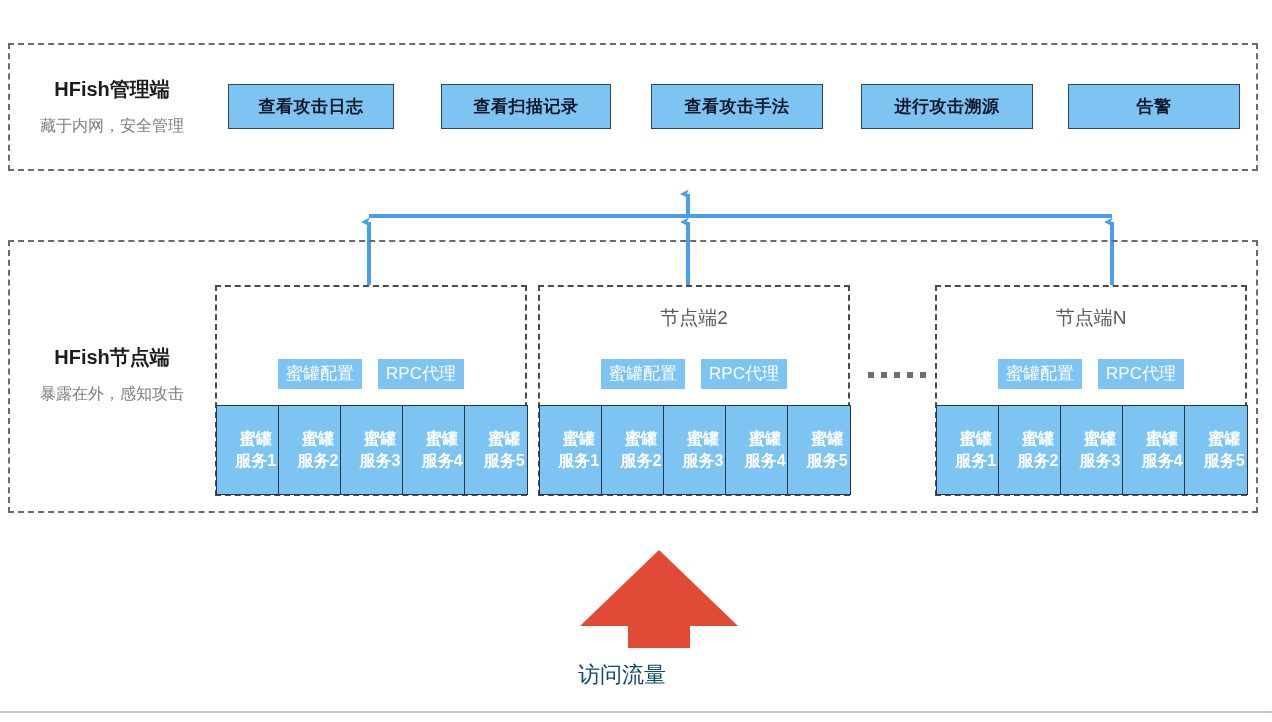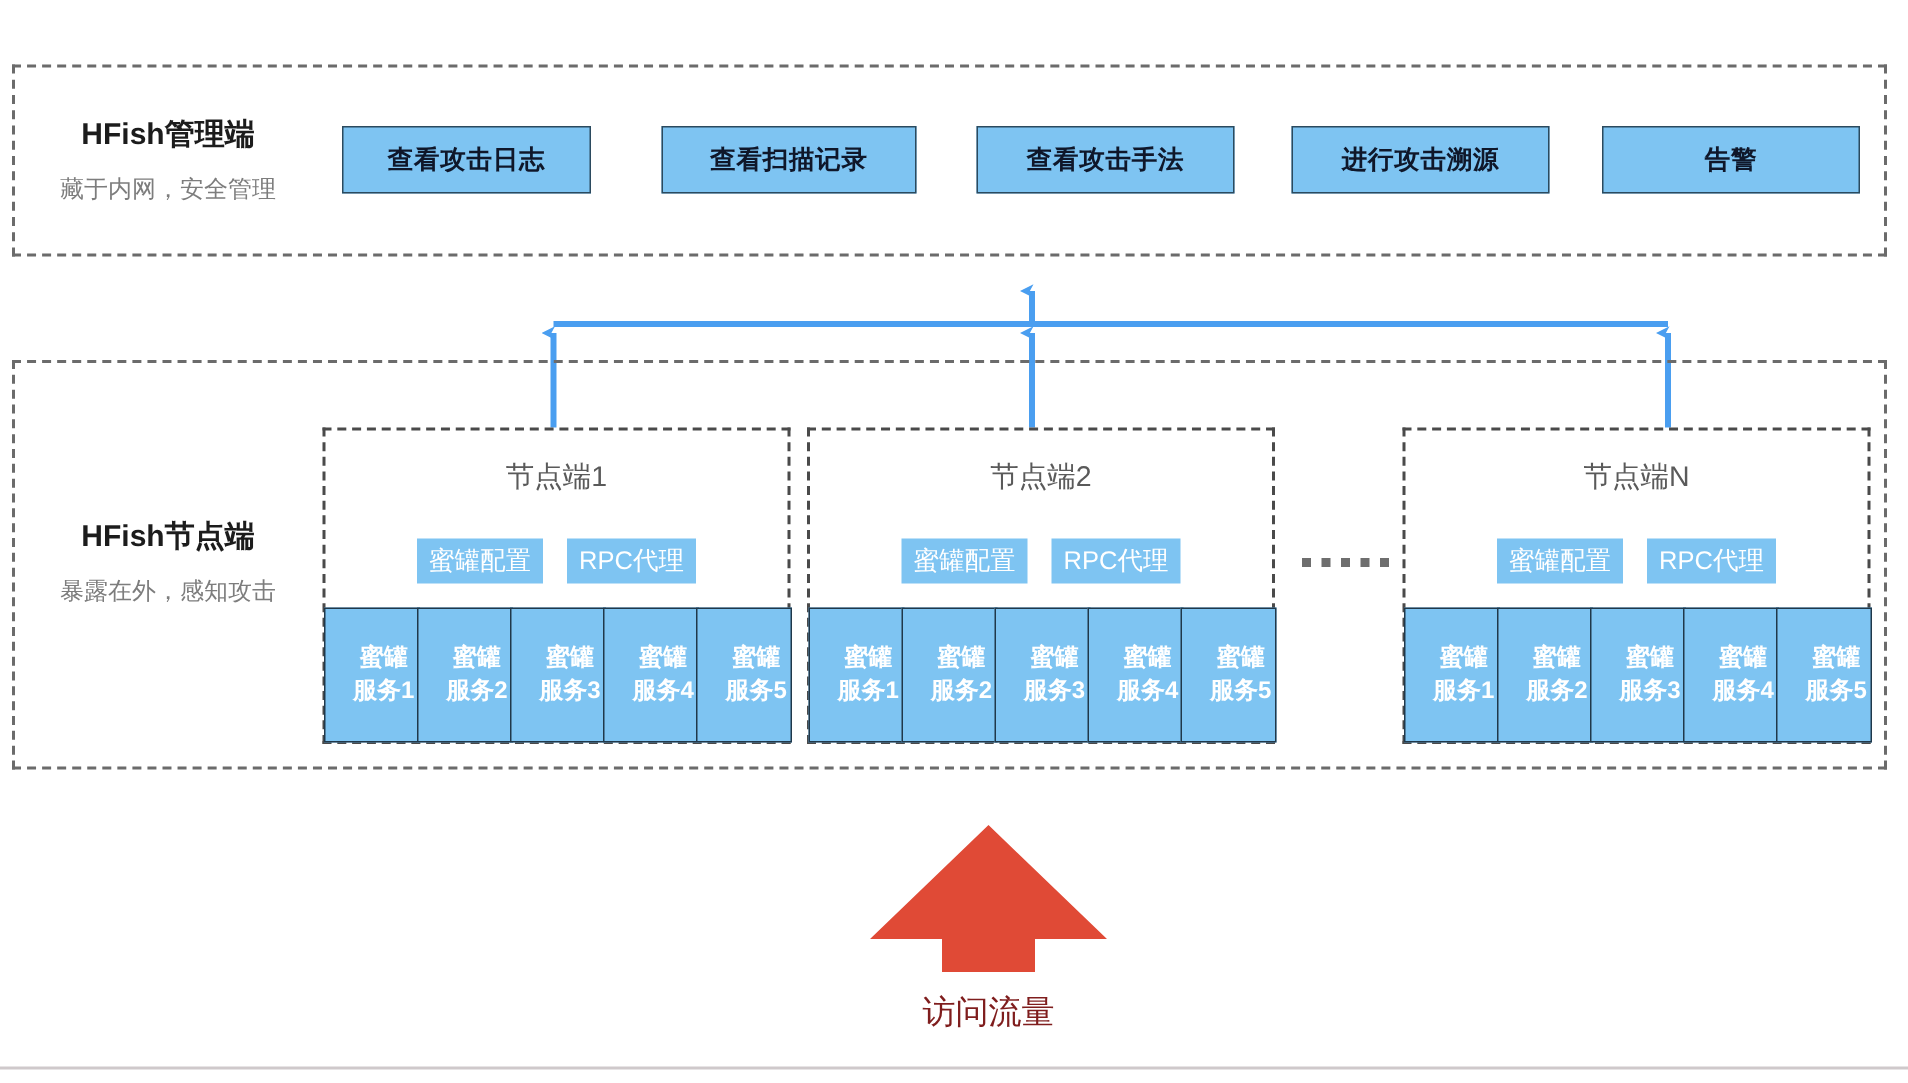--- a/index.html
+++ b/index.html
@@ -169,24 +169,23 @@
     left: 578px;
     top: 548px;
     width: 162px;
     height: 100px;
   }
   #traffic-caption {
     position: absolute;
     left: 0;
     top: 660px;
     width: 1272px;
-    text-align: center;
     font-size: 22px;
     font-weight: 400;
-    color: #7f1d1d;
+    color: #0c4a6e;
   }
   
   #traffic-caption { left: 578px; width: 162px; }
 
   
   #bottom-rule {
     position: absolute;
     left: 0;
     top: 711px;
     width: 1272px;
@@ -231,21 +230,20 @@
   </svg>
 
   <div class="section" id="node-section"></div>
 
   <div class="side-label" id="node-label">
     <div class="title">HFish节点端</div>
     <div class="subtitle">暴露在外，感知攻击</div>
   </div>
 
   <div class="node-box" style="left:215px;">
-    <div class="node-title">节点端1</div>
     <div class="node-tags">
       <span class="tag-chip">蜜罐配置</span>
       <span class="tag-chip">RPC代理</span>
     </div>
     <div class="services-row">
       <div class="service-cell">
         <span>蜜罐</span>
         <span>服务1</span>
       </div>
       <div class="service-cell">

